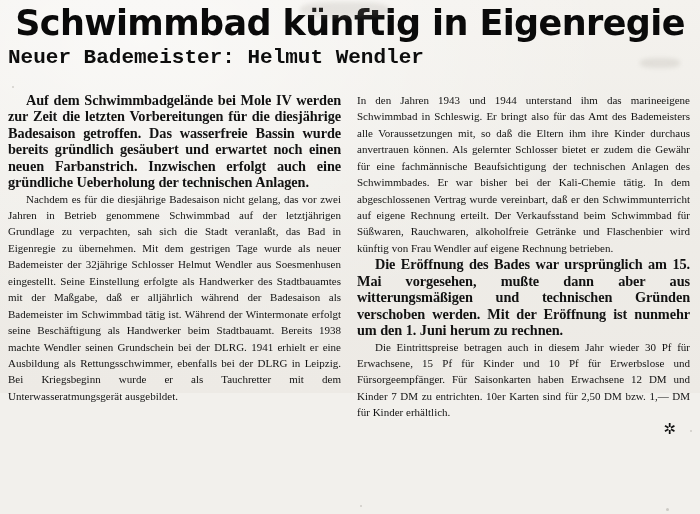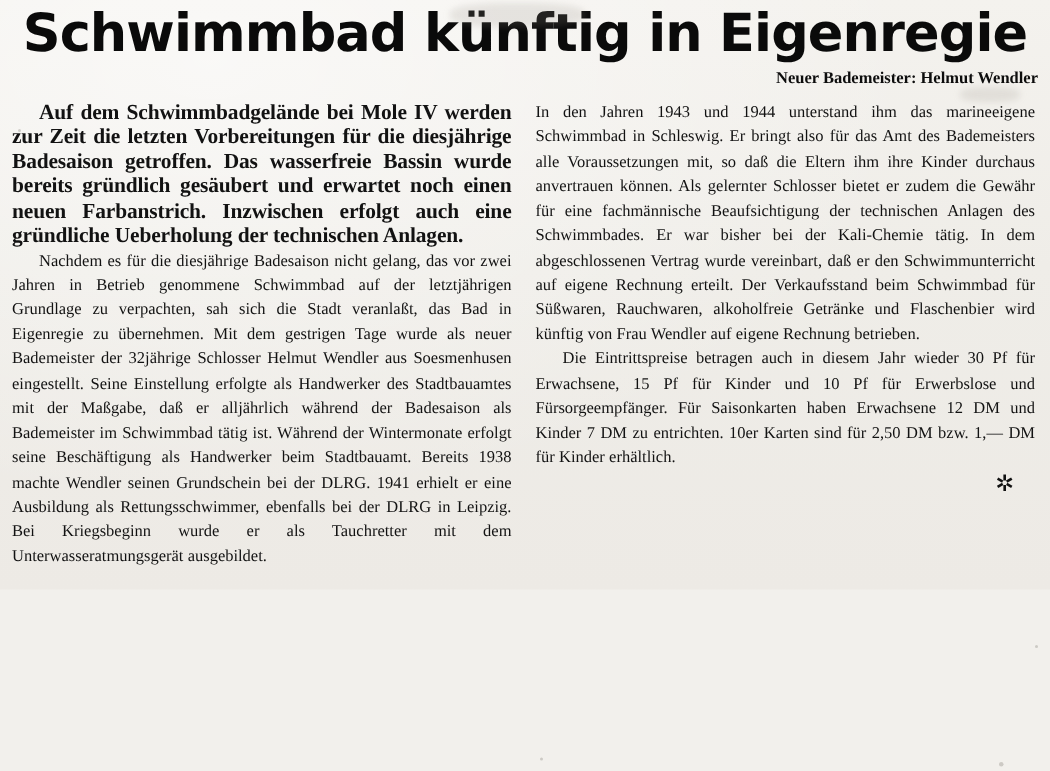--- a/index.html
+++ b/index.html
@@ -32,35 +32,35 @@
     font-size: 35px;
     line-height: 1.02;
     letter-spacing: -0.6px;
     text-align: center;
     margin: 0;
     padding: 2px 0 0 0;
     color: #0a0a0a;
     white-space: nowrap;
   }
   .subheadline {
-    font-family: Liberation Serif, serif;
+    font-family: Liberation Mono, monospace;
     font-weight: bold;
-    font-size: 11px;
+    font-size: 21px;
     line-height: 1.1;
-    text-align: right;
+    text-align: left;
     margin: 4px 0 0 0;
     color: #0d0d0d;
     white-space: nowrap;
   }
 
   
   .columns {
     display: flex;
     gap: 16px;
-    margin-top: 9px;
+    margin-top: 23px;
     align-items: flex-start;
   }
   .col {
     width: 333px;
     flex: 0 0 333px;
   }
 
   p.art {
     margin: 0;
     font-size: 11px;
@@ -116,20 +116,21 @@
 
   <div class="columns">
 
     <div class="col">
       <p class="art bold indent">Auf dem Schwimmbadgelände bei Mole IV werden zur Zeit die letzten Vorbereitungen für die diesjährige Badesaison getroffen. Das wasserfreie Bassin wurde bereits gründlich gesäubert und erwartet noch einen neuen Farbanstrich. Inzwischen erfolgt auch eine gründliche Ueberholung der technischen Anlagen.</p>
       <p class="art indent">Nachdem es für die diesjährige Badesaison nicht gelang, das vor zwei Jahren in Betrieb genommene Schwimmbad auf der letztjährigen Grundlage zu verpachten, sah sich die Stadt veranlaßt, das Bad in Eigenregie zu übernehmen. Mit dem gestrigen Tage wurde als neuer Bademeister der 32jährige Schlosser Helmut Wendler aus Soesmenhusen eingestellt. Seine Einstellung erfolgte als Handwerker des Stadtbauamtes mit der Maßgabe, daß er alljährlich während der Badesaison als Bademeister im Schwimmbad tätig ist. Während der Wintermonate erfolgt seine Beschäftigung als Handwerker beim Stadtbauamt. Bereits 1938 machte Wendler seinen Grundschein bei der DLRG. 1941 erhielt er eine Ausbildung als Rettungsschwimmer, ebenfalls bei der DLRG in Leipzig. Bei Kriegsbeginn wurde er als Tauchretter mit dem Unterwasseratmungsgerät ausgebildet.</p>
     </div>
 
     <div class="col">
       <p class="art">In den Jahren 1943 und 1944 unterstand ihm das marineeigene Schwimmbad in Schleswig. Er bringt also für das Amt des Bademeisters alle Voraussetzungen mit, so daß die Eltern ihm ihre Kinder durchaus anvertrauen können. Als gelernter Schlosser bietet er zudem die Gewähr für eine fachmännische Beaufsichtigung der technischen Anlagen des Schwimmbades. Er war bisher bei der Kali-Chemie tätig. In dem abgeschlossenen Vertrag wurde vereinbart, daß er den Schwimmunterricht auf eigene Rechnung erteilt. Der Verkaufsstand beim Schwimmbad für Süßwaren, Rauchwaren, alkoholfreie Getränke und Flaschenbier wird künftig von Frau Wendler auf eigene Rechnung betrieben.</p>
+      <p class="art bold indent">Die Eröffnung des Bades war ursprünglich am 15. Mai vorgesehen, mußte dann aber aus witterungsmäßigen und technischen Gründen verschoben werden. Mit der Eröffnung ist nunmehr um den 1. Juni herum zu rechnen.</p>
       <p class="art indent">Die Eintrittspreise betragen auch in diesem Jahr wieder 30 Pf für Erwachsene, 15 Pf für Kinder und 10 Pf für Erwerbslose und Fürsorgeempfänger. Für Saisonkarten haben Erwachsene 12 DM und Kinder 7 DM zu entrichten. 10er Karten sind für 2,50 DM bzw. 1,— DM für Kinder erhältlich.</p>
       <span class="endmark">✲</span>
     </div>
 
   </div>
 
   <div class="smudge" style="left:300px; top:2px; width:90px; height:16px;"></div>
   <div class="smudge" style="left:640px; top:58px; width:40px; height:10px;"></div>
   <div class="speck" style="left:12px; top:86px; width:2px; height:2px;"></div>
   <div class="speck" style="left:690px; top:430px; width:2px; height:2px;"></div>

